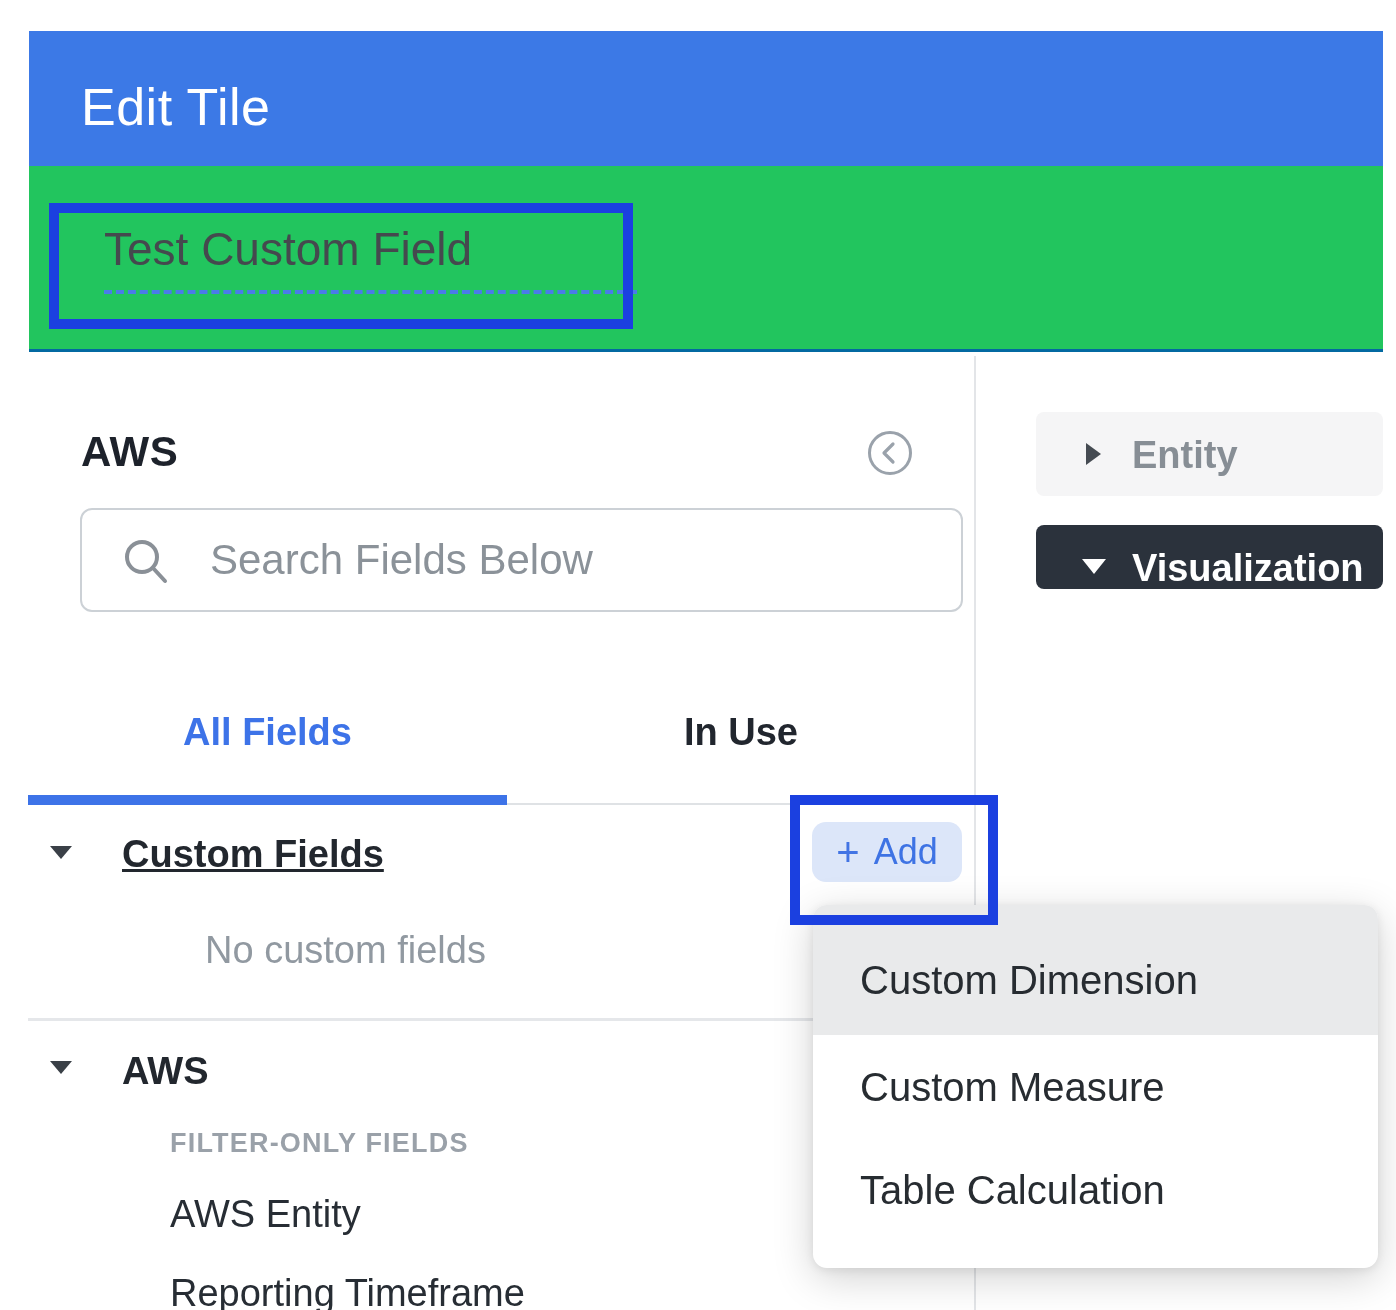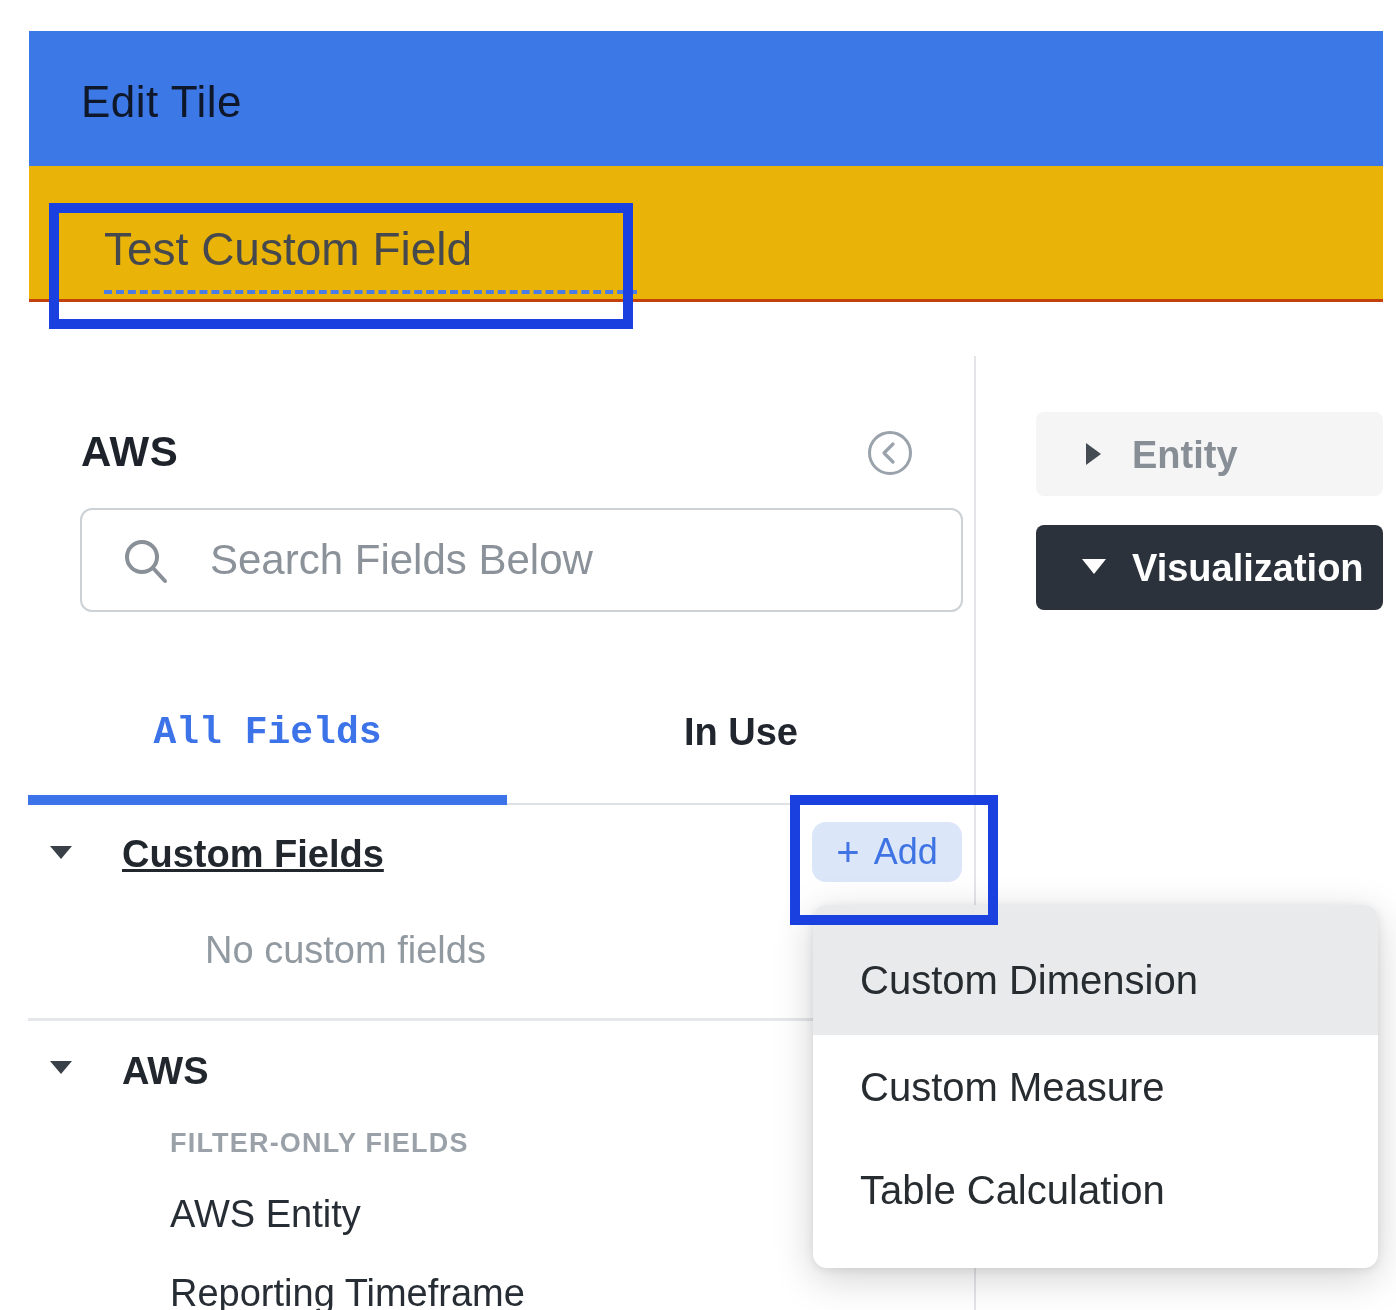--- a/index.html
+++ b/index.html
@@ -2,45 +2,45 @@
 <html><head>
 <meta charset="utf-8">
 <style>
   html,body{margin:0;padding:0;background:#ffffff;}
   *{box-sizing:border-box;}
   body{font-family:"Liberation Sans","DejaVu Sans",sans-serif;}
   .canvas{position:relative;width:1396px;height:1310px;background:#ffffff;overflow:hidden;}
 
   
   .app-header{position:absolute;left:29px;top:31px;width:1354px;height:135px;background:#3c79e6;}
-  .app-header .title{position:absolute;left:52px;top:46px;font-size:44px;font-weight:500;color:#0f172a;letter-spacing:.5px;}
+  .app-header .title{position:absolute;left:52px;top:46px;font-size:52px;font-weight:500;color:#ffffff;letter-spacing:.5px;}
 
   
-  .title-section{position:absolute;left:29px;top:166px;width:1354px;height:136px;background:#eab308;border-bottom:3px solid #c2410c;}
+  .title-section{position:absolute;left:29px;top:166px;width:1354px;height:186px;background:#22c55e;border-bottom:3px solid #0369a1;}
   .tile-title-input{position:absolute;left:75px;top:56px;width:533px;background:transparent;border:none;outline:none;
     font-family:"Liberation Sans","DejaVu Sans",sans-serif;font-size:46px;color:#45494e;padding:0 0 14px 0;
     border-bottom:4px dashed #4a7ce8;}
 
   
   .annotation{position:absolute;border:10px solid #1b40e0;background:transparent;pointer-events:none;z-index:60;}
   .annotation.box1{left:49px;top:203px;width:584px;height:126px;}
   .annotation.box2{left:790px;top:795px;width:208px;height:130px;}
 
   
   .explore-name{position:absolute;left:81px;top:428px;font-size:42px;font-weight:800;color:#1d222b;letter-spacing:.5px;}
   .collapse-btn{position:absolute;left:867px;top:430px;width:46px;height:46px;cursor:pointer;}
 
   .search-box{position:absolute;left:80px;top:508px;width:883px;height:104px;background:#ffffff;border:2px solid #ccd1d6;border-radius:12px;}
   .search-box svg{position:absolute;left:36px;top:24px;}
   .search-input{position:absolute;left:126px;top:8px;width:660px;height:84px;border:none;outline:none;background:transparent;
     font-family:"Liberation Sans","DejaVu Sans",sans-serif;font-size:42px;color:#45494e;}
   .search-input::placeholder{color:#8b9299;opacity:1;}
 
   .tab{position:absolute;top:706px;height:52px;font-size:38px;font-weight:600;display:flex;align-items:center;justify-content:center;cursor:pointer;}
-  .tab.all-fields{left:28px;width:479px;color:#3d73e8;font-family:Liberation Mono, monospace;}
+  .tab.all-fields{left:28px;width:479px;color:#3d73e8;}
   .tab.in-use{left:507px;width:468px;color:#21262e;}
   .tab-baseline{position:absolute;left:28px;top:803px;width:947px;height:2px;background:#dfe2e5;}
   .tab-indicator{position:absolute;left:28px;top:795px;width:479px;height:10px;background:#3d73e8;}
 
   .caret-down{width:0;height:0;border-left:11px solid transparent;border-right:11px solid transparent;border-top:13px solid #3a4047;}
   .group-caret{position:absolute;cursor:pointer;}
   .group-label{position:absolute;left:122px;font-size:38px;font-weight:600;color:#22272e;}
 
   .add-btn{position:absolute;left:812px;top:822px;width:150px;height:60px;background:#dce6f9;border-radius:14px;
     display:flex;align-items:center;justify-content:center;gap:14px;cursor:pointer;z-index:20;}
@@ -54,21 +54,21 @@
   .field-item{position:absolute;left:170px;font-size:38px;color:#272d34;cursor:pointer;}
 
   .v-divider{position:absolute;left:974px;top:356px;width:2px;height:954px;background:#e3e5e8;}
 
   
   .filters-bar{position:absolute;left:1036px;top:412px;width:347px;height:84px;background:#f5f5f6;border-radius:8px;cursor:pointer;}
   .filters-bar .tri-right{position:absolute;left:50px;top:31px;width:0;height:0;
     border-top:11px solid transparent;border-bottom:11px solid transparent;border-left:15px solid #454b52;}
   .filters-bar .lbl{position:absolute;left:96px;top:22px;font-size:38px;font-weight:600;color:#878e95;}
 
-  .viz-bar{position:absolute;left:1036px;top:525px;width:347px;height:85px;background:#2b323c;border-radius:8px;cursor:pointer;}
+  .viz-bar{position:absolute;left:1036px;top:525px;width:347px;height:64px;background:#2b323c;border-radius:8px;cursor:pointer;}
   .viz-bar .tri-down{position:absolute;left:46px;top:34px;width:0;height:0;
     border-left:12px solid transparent;border-right:12px solid transparent;border-top:15px solid #ffffff;}
   .viz-bar .lbl{position:absolute;left:96px;top:22px;font-size:38px;font-weight:700;color:#ffffff;}
 
   
   .add-menu{position:absolute;left:813px;top:905px;width:565px;height:363px;background:#ffffff;border-radius:14px;z-index:40;
     box-shadow:0 10px 40px rgba(0,0,0,0.18),0 2px 10px rgba(0,0,0,0.08);}
   .add-menu .hl{position:absolute;left:0;top:0;width:565px;height:130px;background:#e9eaeb;border-radius:14px 14px 0 0;}
   .menu-item{position:absolute;left:47px;font-size:40px;color:#272c31;cursor:pointer;}
   .menu-item.i1{top:53px;}

